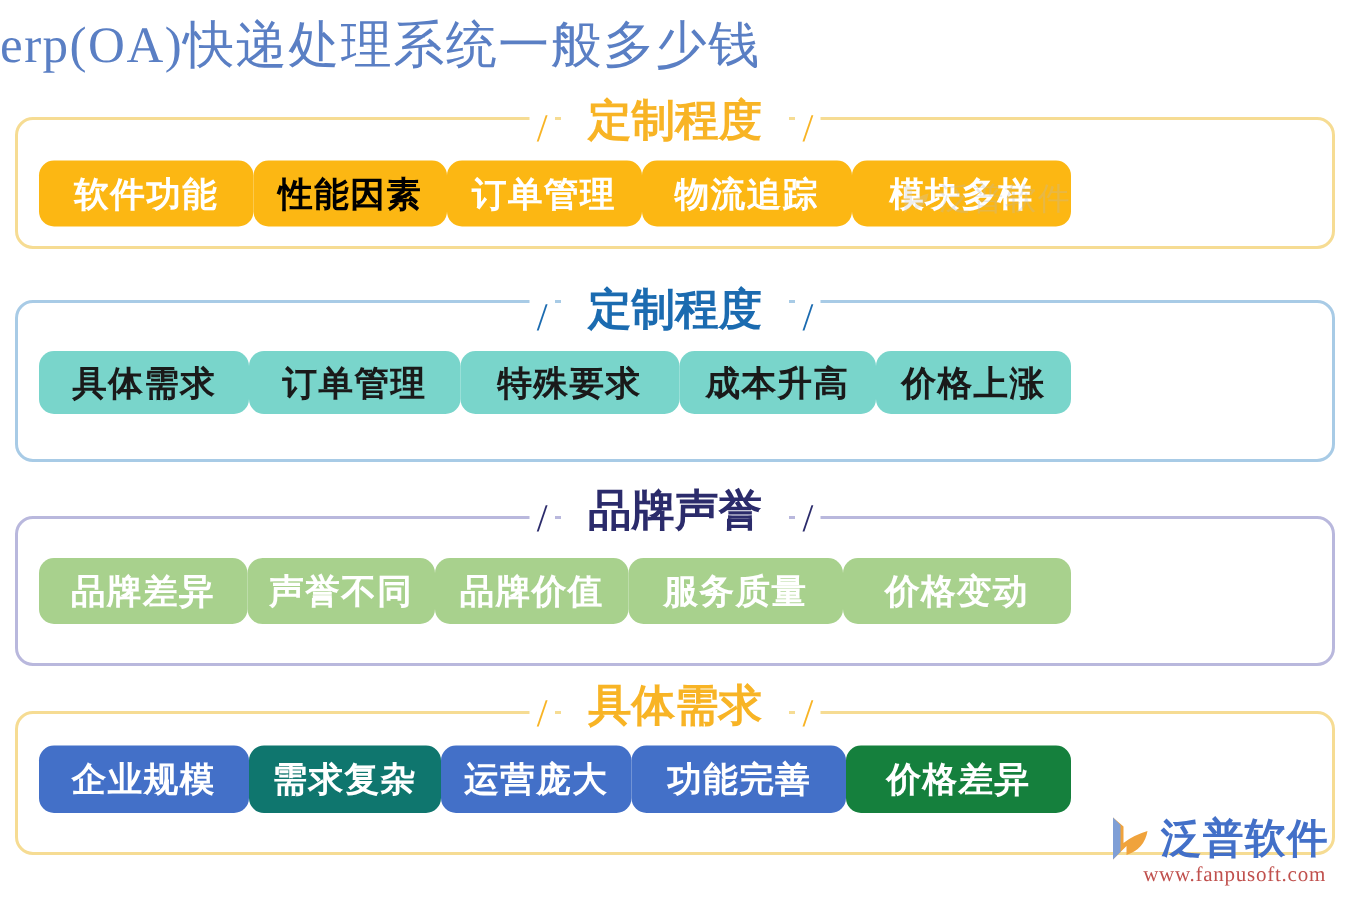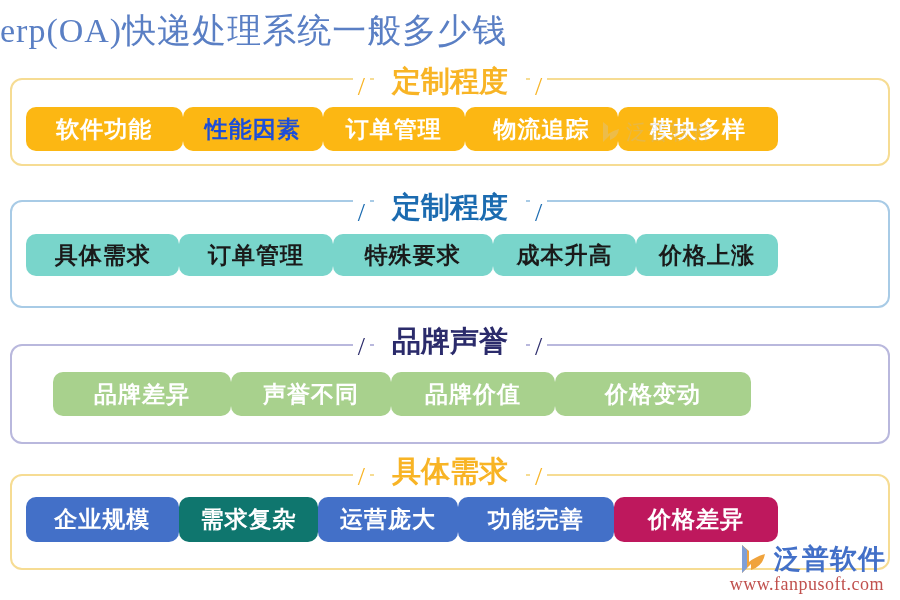--- a/index.html
+++ b/index.html
@@ -79,21 +79,21 @@
 
   .h-1 .title, .h-1 .slash { color: #f8b425; }
   .h-2 .title, .h-2 .slash { color: #1b6bb0; }
   .h-3 .title, .h-3 .slash { color: #2b2b6b; }
   .h-4 .title, .h-4 .slash { color: #f8b425; }
 
   
   .pill-row {
     position: absolute;
     left: 26px;
-    width: 752px;
+    width: 688px;
     display: flex;
     justify-content: center;
     align-items: center;
   }
   .r-1 { top: 107px; }
   .r-2 { top: 234px; }
   .r-3 { top: 372px; }
   .r-4 { top: 497px; }
 
   .pill {
@@ -186,21 +186,21 @@
   .brand-name {
     font-size: 27px;
     line-height: 30px;
     color: #4370c8;
     font-weight: bold;
     letter-spacing: 1px;
     font-family: "Liberation Serif", "DejaVu Serif", serif;
     white-space: nowrap;
   }
   .brand-url {
-    font-size: 18px;
+    font-size: 14px;
     line-height: 16px;
     color: #c0504d;
     letter-spacing: 0.5px;
     font-family: "Liberation Serif", "DejaVu Serif", serif;
     margin-top: 1px;
     margin-right: 2px;
   }
 </style>
 </head>
 <body style="background: rgb(255, 255, 255);">
@@ -208,21 +208,21 @@
 <div class="page-title" style="color: rgb(90, 127, 196);">erp(OA)快递处理系统一般多少钱</div>
 
 <div class="section sec-1" style="border-color: rgb(246, 220, 147);"></div>
 <div class="sec-header h-1">
   <span class="slash" style="color: rgb(248, 180, 37);">/</span>
   <span class="title" style="color: rgb(248, 180, 37);">定制程度</span>
   <span class="slash" style="color: rgb(248, 180, 37);">/</span>
 </div>
 <div class="pill-row r-1">
   <div class="pill p0" style="background: rgb(252, 183, 19); color: rgb(255, 255, 255);">软件功能</div>
-  <div class="pill p1" style="background: rgb(252, 183, 19); color: #1d4ed8;">性能因素</div>
+  <div class="pill p1" style="background: rgb(252, 183, 19); color: #000000;">性能因素</div>
   <div class="pill p2" style="background: rgb(252, 183, 19); color: rgb(255, 255, 255);">订单管理</div>
   <div class="pill p3" style="background: rgb(252, 183, 19); color: rgb(255, 255, 255);">物流追踪</div>
   <div class="pill p4" style="background: rgb(252, 183, 19); color: rgb(255, 255, 255);">模块多样</div>
 </div>
 
 <div class="watermark">
   <div class="wm-mark">
     <svg width="22" height="24" viewBox="0 0 22 24">
       <path d="M3 2 L3 22 L10 15 L10 20 Q18 17 19 9 Q12 11 8 14 L8 6 Z" fill="#c9c9c9"></path>
     </svg>
@@ -247,35 +247,36 @@
 <div class="section sec-3" style="border-color: rgb(185, 184, 221);"></div>
 <div class="sec-header h-3">
   <span class="slash" style="color: rgb(43, 43, 107);">/</span>
   <span class="title" style="color: rgb(43, 43, 107);">品牌声誉</span>
   <span class="slash" style="color: rgb(43, 43, 107);">/</span>
 </div>
 <div class="pill-row r-3">
   <div class="pill p0" style="background: rgb(168, 209, 141); color: rgb(255, 255, 255);">品牌差异</div>
   <div class="pill p1" style="background: rgb(168, 209, 141); color: rgb(255, 255, 255);">声誉不同</div>
   <div class="pill p2" style="background: rgb(168, 209, 141); color: rgb(255, 255, 255);">品牌价值</div>
+  <div class="pill p3" style="background: rgb(168, 209, 141); color: rgb(255, 255, 255);">服务质量</div>
   <div class="pill p4" style="background: rgb(168, 209, 141); color: rgb(255, 255, 255);">价格变动</div>
 </div>
 
 <div class="section sec-4" style="border-color: rgb(246, 220, 147);"></div>
 <div class="sec-header h-4">
   <span class="slash" style="color: rgb(248, 180, 37);">/</span>
   <span class="title" style="color: rgb(248, 180, 37);">具体需求</span>
   <span class="slash" style="color: rgb(248, 180, 37);">/</span>
 </div>
 <div class="pill-row r-4">
   <div class="pill p0" style="background: rgb(67, 112, 200); color: rgb(255, 255, 255);">企业规模</div>
   <div class="pill p1" style="background: #0f766e; color: rgb(255, 255, 255);">需求复杂</div>
   <div class="pill p2" style="background: rgb(67, 112, 200); color: rgb(255, 255, 255);">运营庞大</div>
   <div class="pill p3" style="background: rgb(67, 112, 200); color: rgb(255, 255, 255);">功能完善</div>
-  <div class="pill p4" style="background: #be185d; color: rgb(255, 255, 255);">价格差异</div>
+  <div class="pill p4" style="background: #15803d; color: rgb(255, 255, 255);">价格差异</div>
 </div>
 
 <div class="brand">
   <div class="brand-row">
     <div class="brand-mark">
       <svg width="30" height="32" viewBox="0 0 30 32">
         <path d="M4 2 L4 30 L13 21 L13 27 Q25 23 27 11 Q17 14 11 19 L11 8 Z" fill="#f0a33c"></path>
         <path d="M4 2 L4 30 L9 25 L9 7 Z" fill="#7f9fd6"></path>
       </svg>
     </div>

